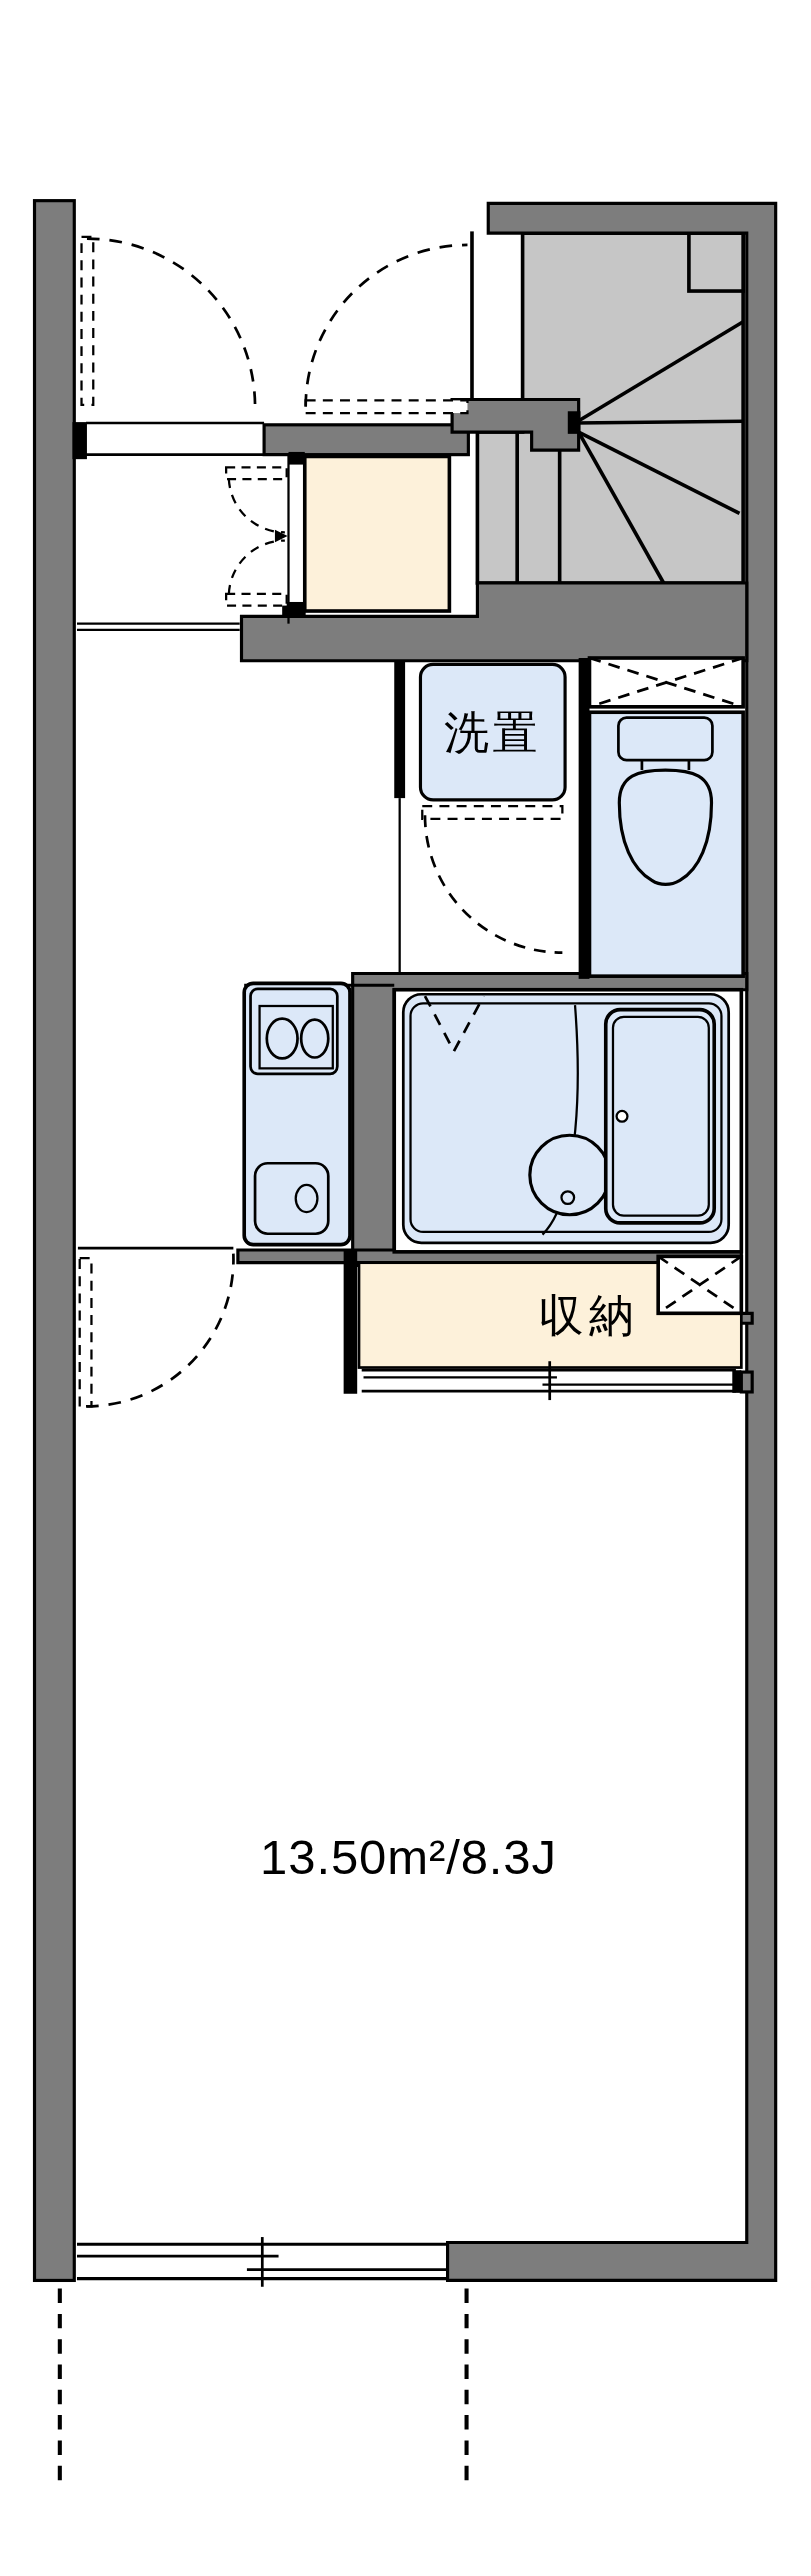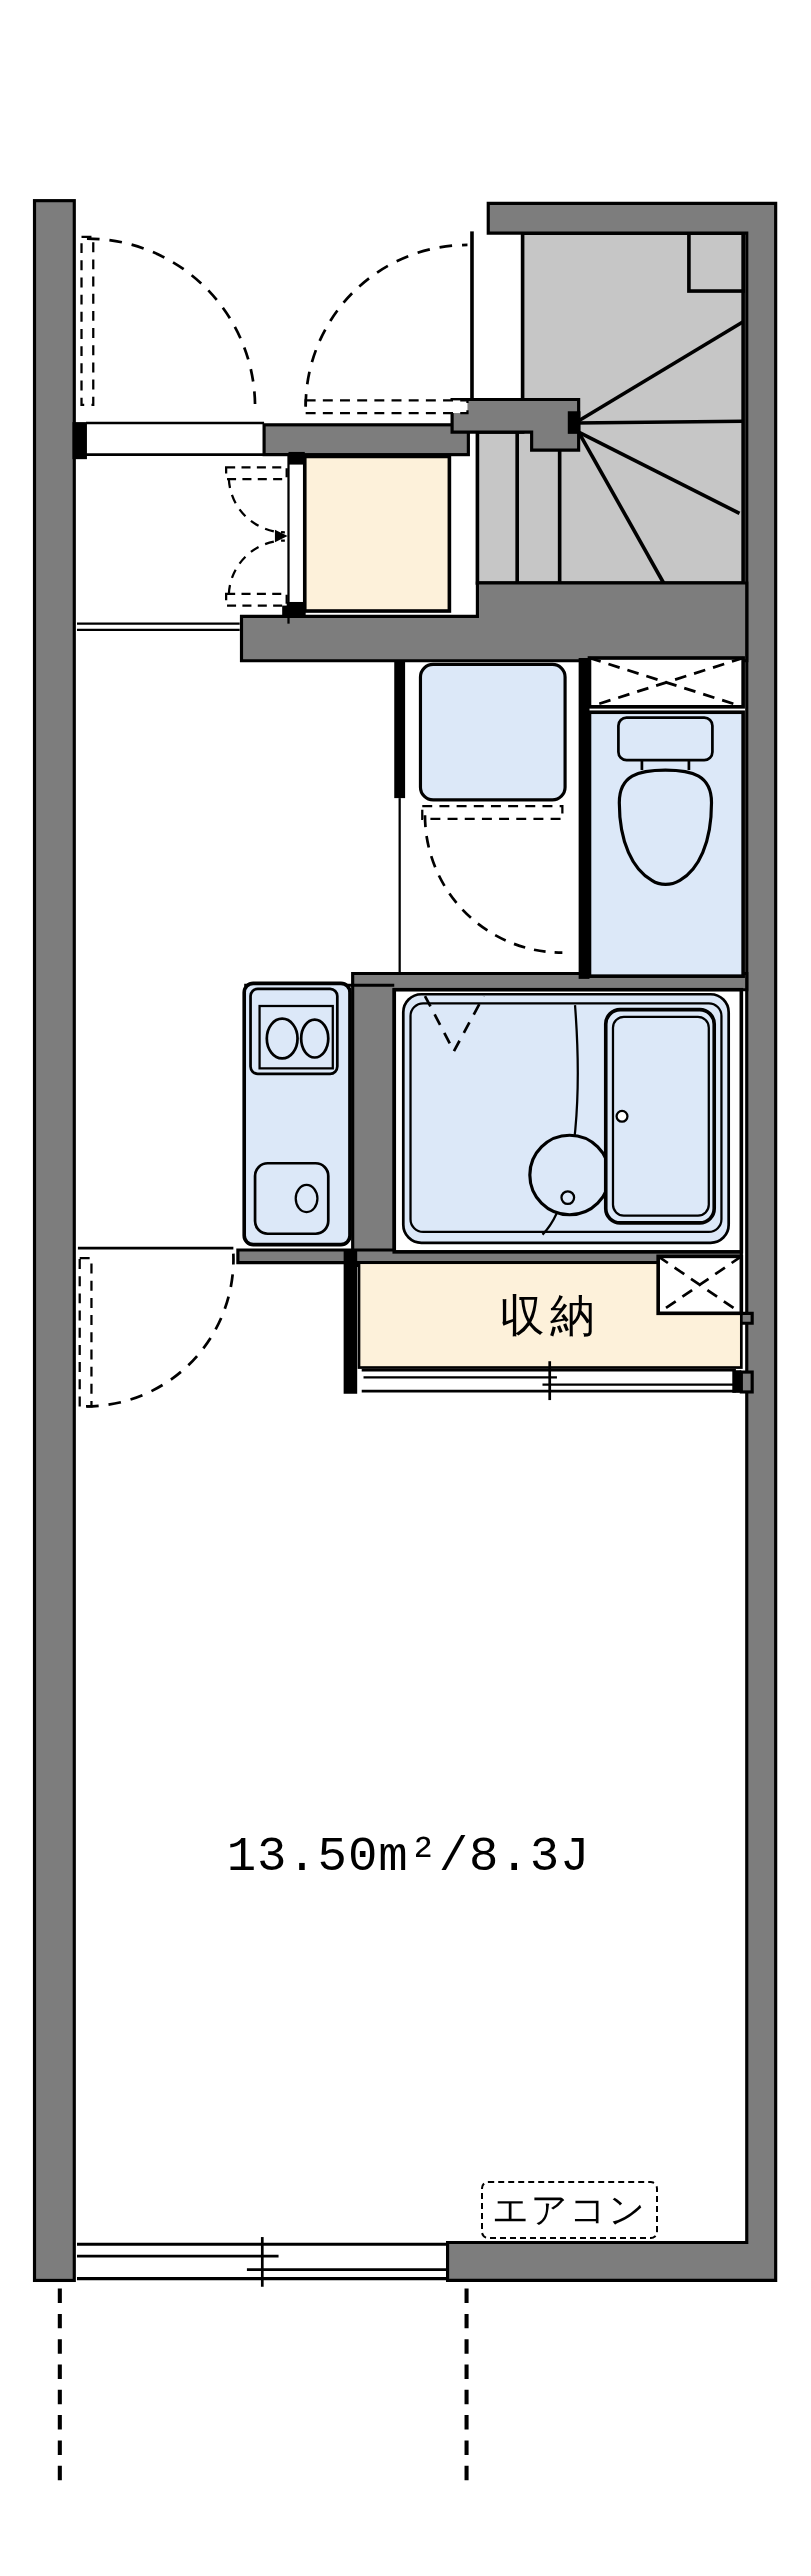--- a/index.html
+++ b/index.html
@@ -2,23 +2,23 @@
 <html style="font-size:14.5px"><head>
 <meta charset="utf-8">
 <style>
   html,body{margin:0;padding:0;background:#ffffff;}
   body{font-family:"Liberation Sans", sans-serif;}
   #plan{position:relative;width:812px;height:2576px;background:#ffffff;overflow:hidden;}
   #plan svg{position:absolute;left:0;top:0;}
   .label{position:absolute;color:#000;display:flex;align-items:center;justify-content:center;
          text-align:center;white-space:nowrap;line-height:1;}
   .label-laundry{left:420px;top:664px;width:145px;height:136px;font-size:45px;letter-spacing:3.6px;}
-  .label-storage{left:359px;top:1263px;width:382px;height:105px;font-size:45px;letter-spacing:5.4px;}
+  .label-storage{left:359px;top:1263px;width:382px;height:105px;font-size:45px;letter-spacing:5.4px;padding-left:39px;}
   .label-room{left:74px;top:1744px;width:669px;height:81px;font-size:74px;letter-spacing:9px;}
-  .label-area{left:74px;top:1828px;width:669px;height:58px;font-size:49px;letter-spacing:0.9px;font-family:Liberation Mono, monospace;}
+  .label-area{left:74px;top:1828px;width:669px;height:58px;font-size:49px;letter-spacing:0.9px;}
   .aircon-box{position:absolute;left:481px;top:2181px;width:177px;height:58px;
               border:2.7px dashed #000;border-radius:7.2px;background:#fff;box-sizing:border-box;
               display:flex;align-items:center;justify-content:center;font-size:36px;letter-spacing:1.8px;}
 </style>
 </head>
 <body>
 
 <div id="plan">
   <svg width="812" height="2576" viewBox="0 0 898 2850">
 
@@ -148,19 +148,17 @@
       <rect x="88" y="1392" width="13" height="164" stroke-width="2.5" stroke-dasharray="11,8"></rect>
       <path d="M95,1556 A163,163 0 0 0 258,1387" fill="none" stroke-width="3" stroke-dasharray="14,11"></path>
     </g>
 
     <g stroke="#000" stroke-width="4.5" stroke-dasharray="16,12">
       <line x1="66" y1="2532" x2="66" y2="2748"></line>
       <line x1="516" y1="2532" x2="516" y2="2748"></line>
     </g>
   </svg>
 
+  <div class="label label-laundry">洗置</div>
   <div class="label label-storage">収納</div>
   <div class="label label-area">13.50m²/8.3J</div>
-  <div class="aircon-box">
-    <span>エアコン</span>
-  </div>
 </div>
 
 
 </body></html>

